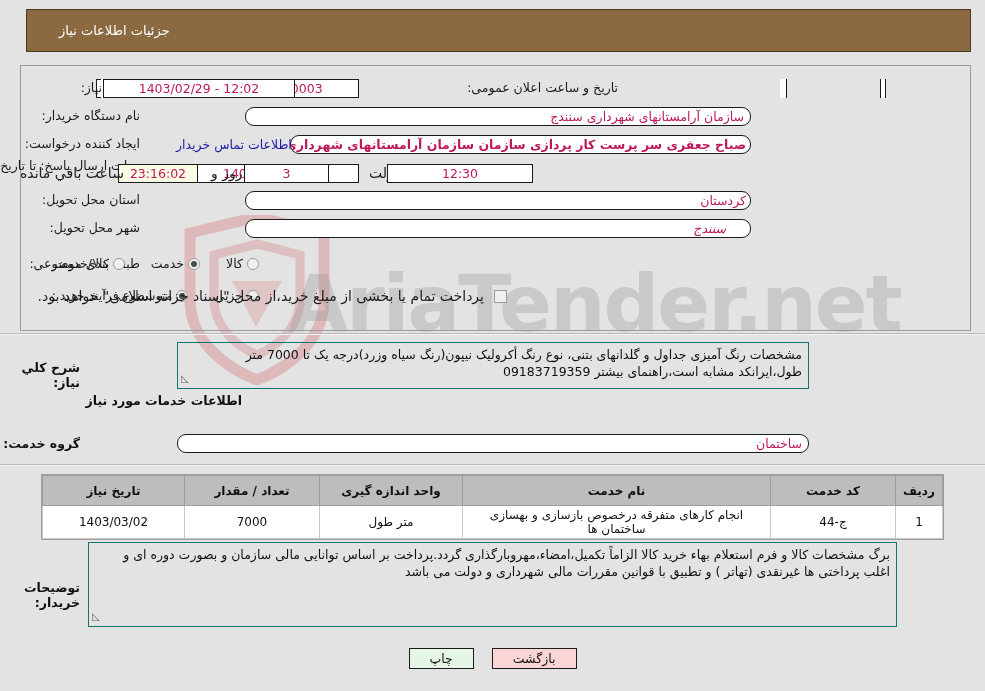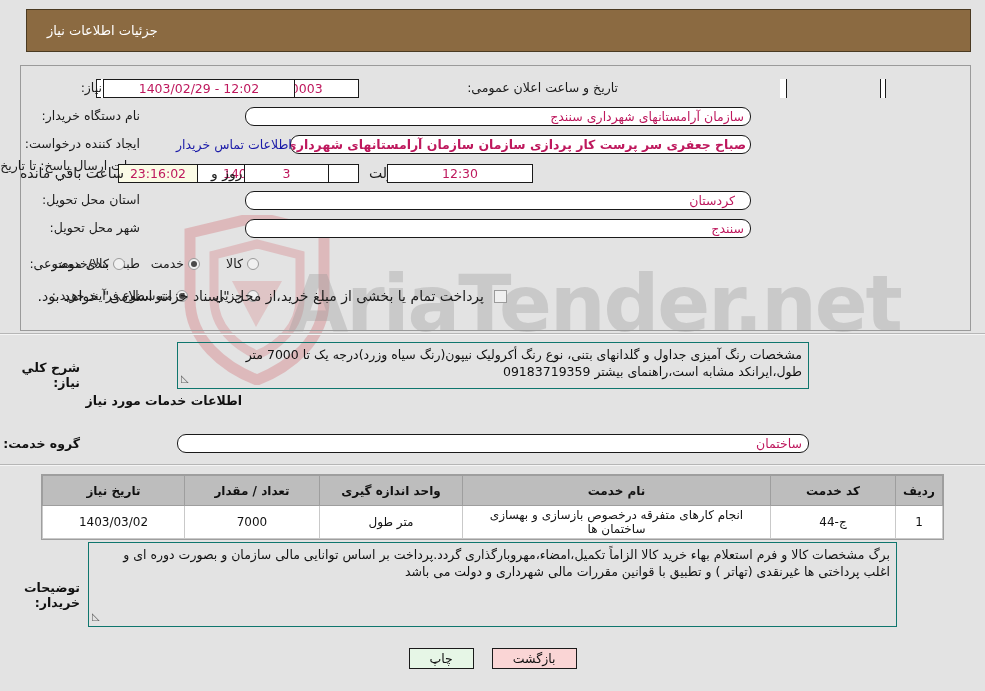--- a/index.html
+++ b/index.html
@@ -53,21 +53,21 @@
     border: 1px solid #4a3a22;
     box-sizing: border-box;
     color: #ffffff;
     font-size: 13px;
     display: flex;
     align-items: center;
     justify-content: flex-start;
     padding-right: 0;
     z-index: 3;
   }
-  .title-bar span { margin-right: auto; padding-left: 20px; }
+  .title-bar span { margin-right: auto; padding-left: 32px; }
 
   
   .panel {
     position: absolute;
     left: 20px;
     top: 65px;
     width: 951px;
     height: 266px;
     border: 1px solid #9a9a9a;
     box-sizing: border-box;
@@ -336,26 +336,26 @@
   <div class="fld" style="position:absolute; right:452px; top:164px; width:146px; z-index:2;">12:30</div>
   <div class="fld" style="position:absolute; right:640px; top:164px; width:0; border:0;"></div>
   <div class="fld" style="position:absolute; left:244px; top:164px; width:85px; z-index:2;">3</div>
   <span class="lbl2" style="position:absolute; left:206px; top:165px; z-index:2;">روز و</span>
   <div class="fld yellow" style="position:absolute; left:118px; top:164px; width:80px; z-index:2;">23:16:02</div>
   <span class="lbl2" style="position:absolute; left:15px; top:165px; z-index:2;">ساعت باقي مانده</span>
 
   <div class="frow" style="right:845px; top:192px;">
     <span class="lbl">استان محل تحویل:</span>
   </div>
-  <div class="fld rt" style="position:absolute; left:245px; right:234px; top:191px; z-index:2; padding-right:15px;">کردستان</div>
+  <div class="fld rt" style="position:absolute; left:245px; right:234px; top:191px; z-index:2; padding-right:4px;">کردستان</div>
 
   <div class="frow" style="right:845px; top:220px;">
     <span class="lbl">شهر محل تحویل:</span>
   </div>
-  <div class="fld rt" style="position:absolute; left:245px; right:234px; top:219px; z-index:2; padding-right:6px;">سنندج</div>
+  <div class="fld rt" style="position:absolute; left:245px; right:234px; top:219px; z-index:2; padding-right:24px;font-style:italic;">سنندج</div>
 
   <div class="frow" style="right:845px; top:256px;">
     <span class="lbl">طبقه بندی موضوعی:</span>
   </div>
   <div class="frow" style="right:726px; top:256px;">
     <div class="radio-item">
       <span class="radio"></span>
       <span class="rl">کالا</span>
     </div>
     <div class="radio-item">

